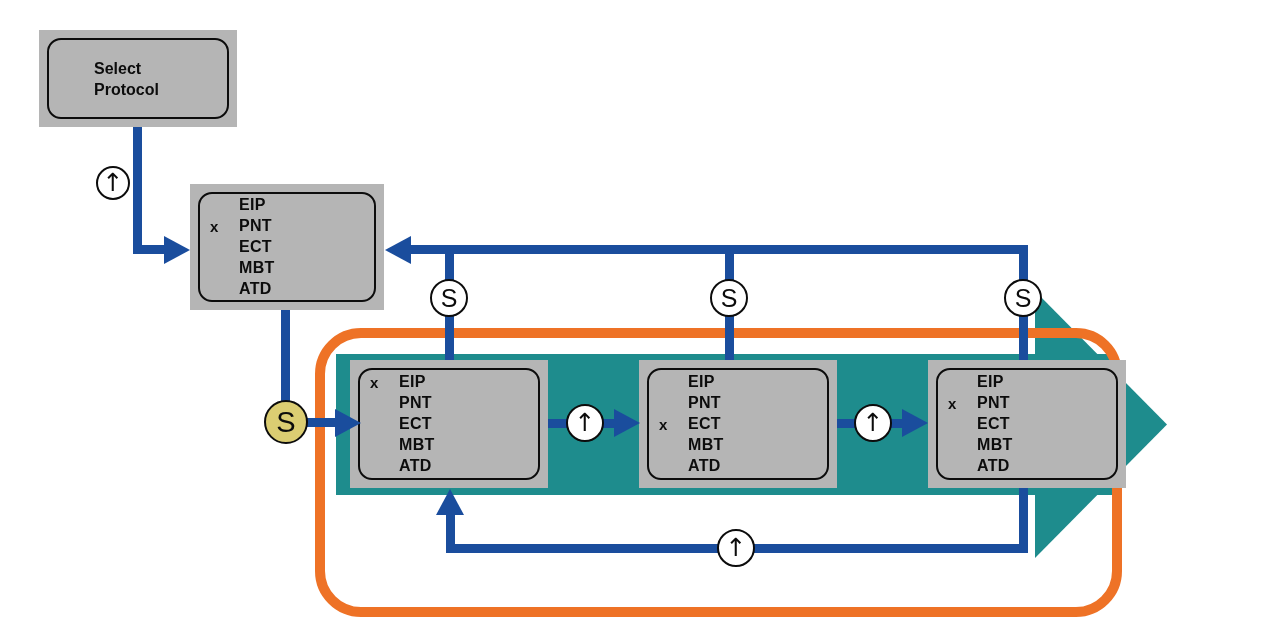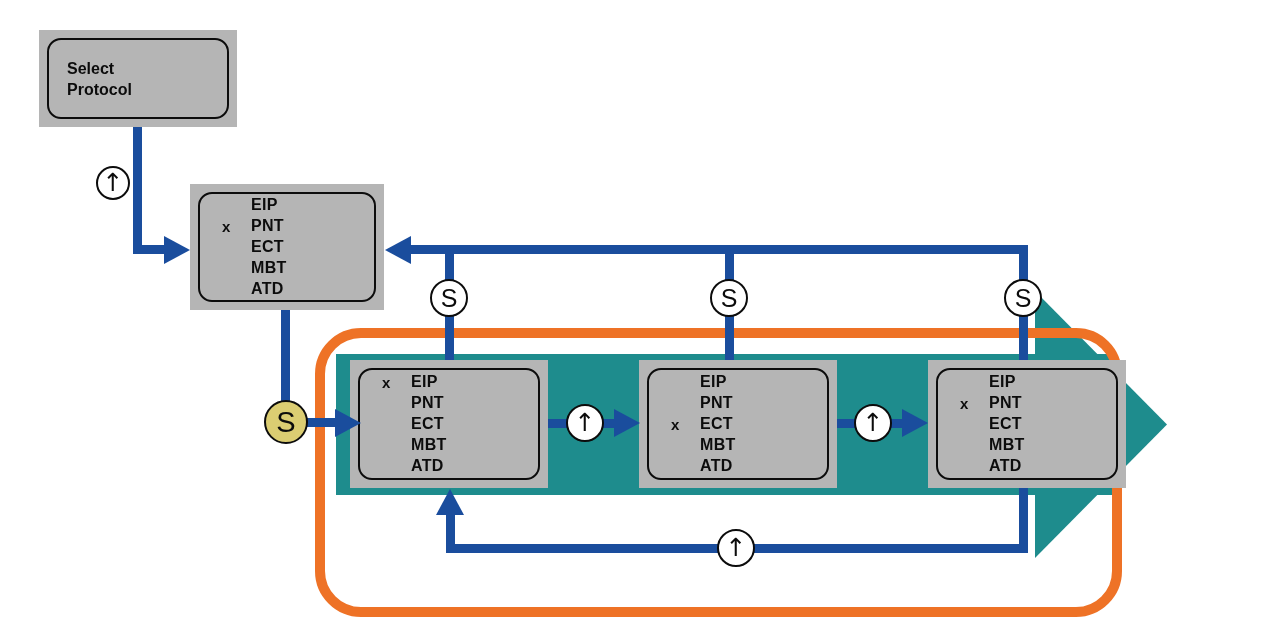--- a/index.html
+++ b/index.html
@@ -18,26 +18,26 @@
                border:10px solid var(--orange);border-radius:46px;z-index:2;}
   
   .line{position:absolute;background:var(--blue);z-index:3;}
   .arr{position:absolute;width:0;height:0;z-index:5;}
   .arr-r{border-top:14px solid transparent;border-bottom:14px solid transparent;border-left:26px solid var(--blue);}
   .arr-l{border-top:14px solid transparent;border-bottom:14px solid transparent;border-right:26px solid var(--blue);}
   .arr-u{border-left:14px solid transparent;border-right:14px solid transparent;border-bottom:26px solid var(--blue);}
   
   .box-outer{position:absolute;background:var(--box-fill);z-index:4;}
   .box-inner{position:absolute;inset:8px;border:2.5px solid var(--ink);border-radius:14px;
-             display:flex;flex-direction:column;justify-content:center;padding-left:20px;box-sizing:border-box;}
+             display:flex;flex-direction:column;justify-content:center;padding-left:8px;box-sizing:border-box;}
   .menu-row{display:flex;align-items:center;height:21px;}
   .marker{width:29px;padding-left:2px;font-weight:bold;font-size:15px;color:var(--ink);}
   .item-label{font-weight:bold;font-size:16px;letter-spacing:.3px;color:var(--ink);}
   .select-label{font-weight:bold;font-size:16px;line-height:21px;color:var(--ink);
-                white-space:pre-line;padding-left:18px;display:flex;flex-direction:column;justify-content:center;}
+                white-space:pre-line;padding-left:45px;display:flex;flex-direction:column;justify-content:center;}
   
   .circle{position:absolute;border-radius:50%;background:#fff;border:2.5px solid var(--ink);
           box-sizing:border-box;display:flex;align-items:center;justify-content:center;z-index:6;color:var(--ink);}
   .circle.s  {font-size:25px;font-weight:400;line-height:1;}
   .circle.up {font-size:25px;font-weight:400;line-height:1;font-family:"DejaVu Sans",sans-serif;padding-bottom:2px;}
   .circle.yellow{background:var(--yellow);font-size:29px;}
 </style>
 </head>
 <body>
 

